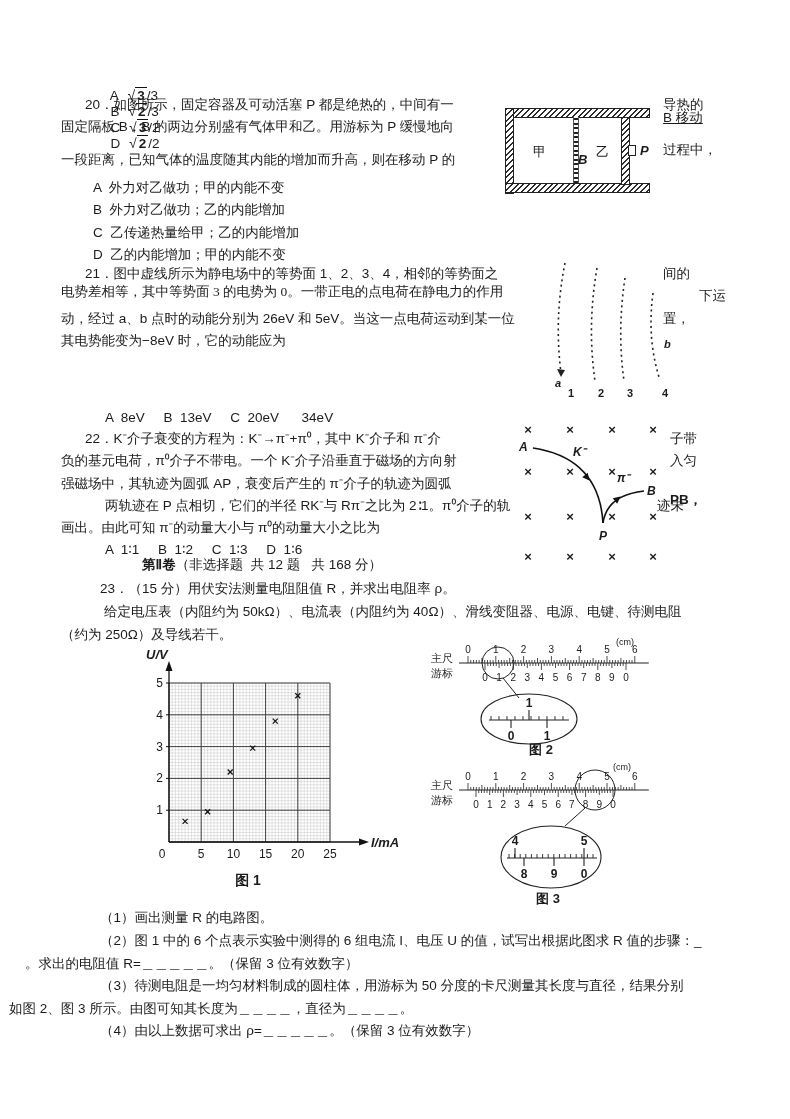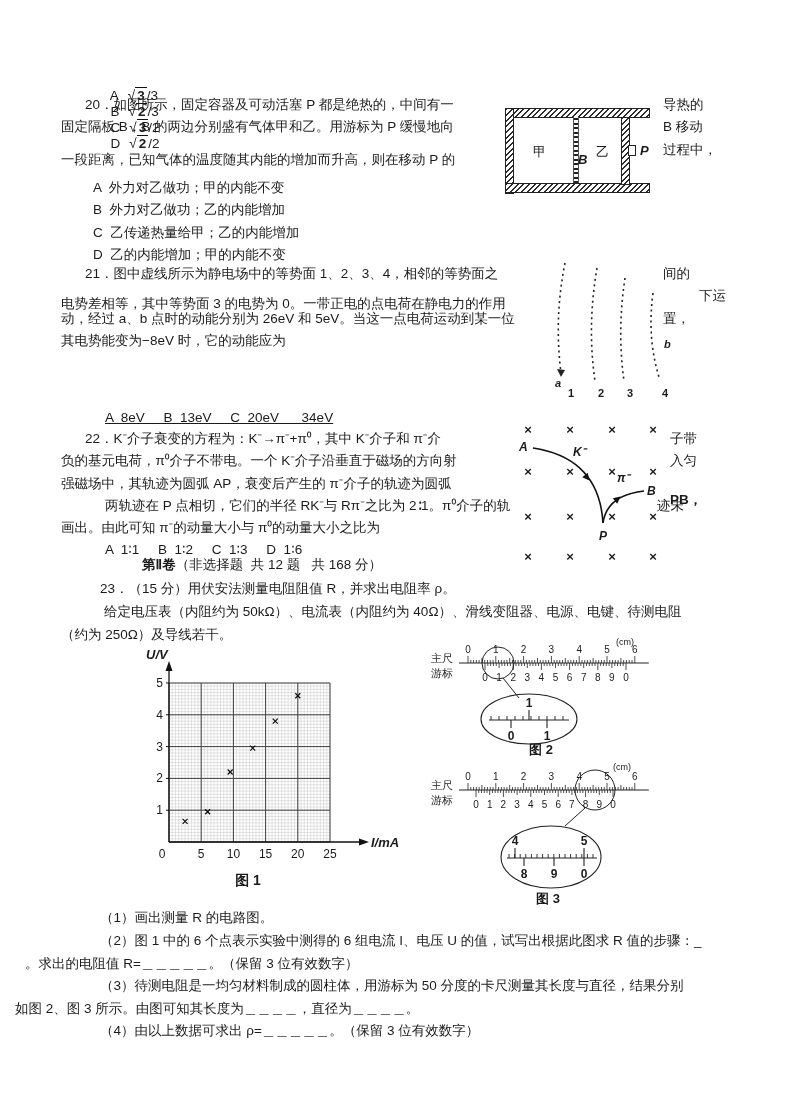--- a/index.html
+++ b/index.html
@@ -22,48 +22,48 @@
   <span class="skey">A</span><span>√</span><span class="rcd">3</span><span>/3</span><span class="sgap"></span>
   <span class="skey">B</span><span>√</span><span class="rcd">2</span><span>/3</span><span class="sgap"></span>
   <span class="skey">C</span><span>√</span><span class="rcd">3</span><span>/2</span><span class="sgap"></span>
   <span class="skey">D</span><span>√</span><span class="rcd">2</span><span>/2</span>
 </div>
 
 <div class="t" style="left:85px;top:97px;">20．如图所示，固定容器及可动活塞 P 都是绝热的，中间有一</div>
 <div class="t" style="left:61px;top:119px;">固定隔板 B，B 的两边分别盛有气体甲和乙。用游标为 P 缓慢地向</div>
 <div class="t" style="left:61px;top:152px;">一段距离，已知气体的温度随其内能的增加而升高，则在移动 P 的</div>
 <div class="t" style="left:663px;top:97px;">导热的</div>
-<div class="t" style="left:663px;top:119px;">B 移动</div>
+<div class="t" style="left:663px;top:110px;text-decoration:underline;">B 移动</div>
 <div class="t" style="left:663px;top:142px;">过程中，</div>
 <div class="t" style="left:93px;top:180px;">A  外力对乙做功；甲的内能不变</div>
 <div class="t" style="left:93px;top:202px;">B  外力对乙做功；乙的内能增加</div>
 <div class="t" style="left:93px;top:225px;">C  乙传递热量给甲；乙的内能增加</div>
 <div class="t" style="left:93px;top:247px;">D  乙的内能增加；甲的内能不变</div>
 
 <div style="position:absolute;left:503px;top:106px;width:152px;height:92px;">
   <div class="hatch" style="left:2px;top:2px;width:143px;height:8px;"></div>
   <div class="hatch" style="left:2px;top:2px;width:7px;height:84px;"></div>
   <div class="hatch" style="left:2px;top:77px;width:143px;height:8px;"></div>
   <div class="dots" style="left:70px;top:11px;width:4px;height:66px;"></div>
   <div class="hatch" style="left:118px;top:11px;width:7px;height:66px;"></div>
   <div style="position:absolute;left:125px;top:39px;width:6px;height:9px;border:1px solid #222;background:#fff;"></div>
   <div class="figlabel" style="left:30px;top:37px;font-style:normal;font-weight:normal;">甲</div>
   <div class="figlabel" style="left:75px;top:46px;">B</div>
   <div class="figlabel" style="left:93px;top:37px;font-style:normal;font-weight:normal;">乙</div>
   <div class="figlabel" style="left:137px;top:37px;">P</div>
 </div>
 
 <div class="t" style="left:85px;top:266px;">21．图中虚线所示为静电场中的等势面 1、2、3、4，相邻的等势面之</div>
-<div class="t" style="left:61px;top:296px;">电势差相等，其中等势面 3 的电势为 0。一带正电的点电荷在静电力的作用</div>
+<div class="t" style="left:61px;top:284px;font-family:Liberation Serif, serif;">电势差相等，其中等势面 3 的电势为 0。一带正电的点电荷在静电力的作用</div>
 <div class="t" style="left:61px;top:311px;">动，经过 a、b 点时的动能分别为 26eV 和 5eV。当这一点电荷运动到某一位</div>
 <div class="t" style="left:61px;top:333px;">其电势能变为−8eV 时，它的动能应为</div>
 <div class="t" style="left:663px;top:266px;">间的</div>
 <div class="t" style="left:663px;top:288px;margin-left:36px;">下运</div>
 <div class="t" style="left:663px;top:311px;">置，</div>
-<div class="t" style="left:105px;top:410px;text-decoration:underline;">A  8eV     B  13eV     C  20eV      34eV</div>
+<div class="t" style="left:105px;top:410px;">A  8eV     B  13eV     C  20eV      34eV</div>
 
 <svg style="left:545px;top:256px;" width="135" height="150" viewBox="0 0 135 150">
   <path d="M20,7 Q9,62 16,117" fill="none" stroke="#222" stroke-width="1.6" stroke-dasharray="2 3.5"></path>
   <path d="M52,12 Q42,70 50,125" fill="none" stroke="#222" stroke-width="1.6" stroke-dasharray="2 3.5"></path>
   <path d="M80,22 Q72,75 79,125" fill="none" stroke="#222" stroke-width="1.6" stroke-dasharray="2 3.5"></path>
   <path d="M108,37 Q102,82 114,121" fill="none" stroke="#222" stroke-width="1.6" stroke-dasharray="2 3.5"></path>
   <polygon points="16,121 12,113 20,114" fill="#222"></polygon>
   <text x="10" y="131" font-size="11" font-style="italic" font-weight="bold">a</text>
   <text x="119" y="92" font-size="11" font-style="italic" font-weight="bold">b</text>
   <text x="23" y="141" font-size="11" font-weight="bold">1</text>
@@ -604,14 +604,14 @@
       <line x1="161" y1="98" x2="161" y2="106" stroke="#222" stroke-width="1.1"></line>
       <text x="161" y="118" font-size="12" text-anchor="middle" font-weight="bold">0</text>
     </g>
   <text x="125" y="143" font-size="13" font-weight="bold" text-anchor="middle">图 3</text>
 </svg>
 
 <div class="t" style="left:100px;top:910px;">（1）画出测量 R 的电路图。</div>
 <div class="t" style="left:100px;top:933px;">（2）图 1 中的 6 个点表示实验中测得的 6 组电流 I、电压 U 的值，试写出根据此图求 R 值的步骤：_</div>
 <div class="t" style="left:25px;top:956px;">。求出的电阻值 R=＿＿＿＿＿。（保留 3 位有效数字）</div>
 <div class="t" style="left:100px;top:978px;">（3）待测电阻是一均匀材料制成的圆柱体，用游标为 50 分度的卡尺测量其长度与直径，结果分别</div>
-<div class="t" style="left:15px;top:1001px;">如图 2、图 3 所示。由图可知其长度为＿＿＿＿，直径为＿＿＿＿。</div>
+<div class="t" style="left:9px;top:1001px;">如图 2、图 3 所示。由图可知其长度为＿＿＿＿，直径为＿＿＿＿。</div>
 <div class="t" style="left:100px;top:1023px;">（4）由以上数据可求出 ρ=＿＿＿＿＿。（保留 3 位有效数字）</div>
 
 </body></html>

